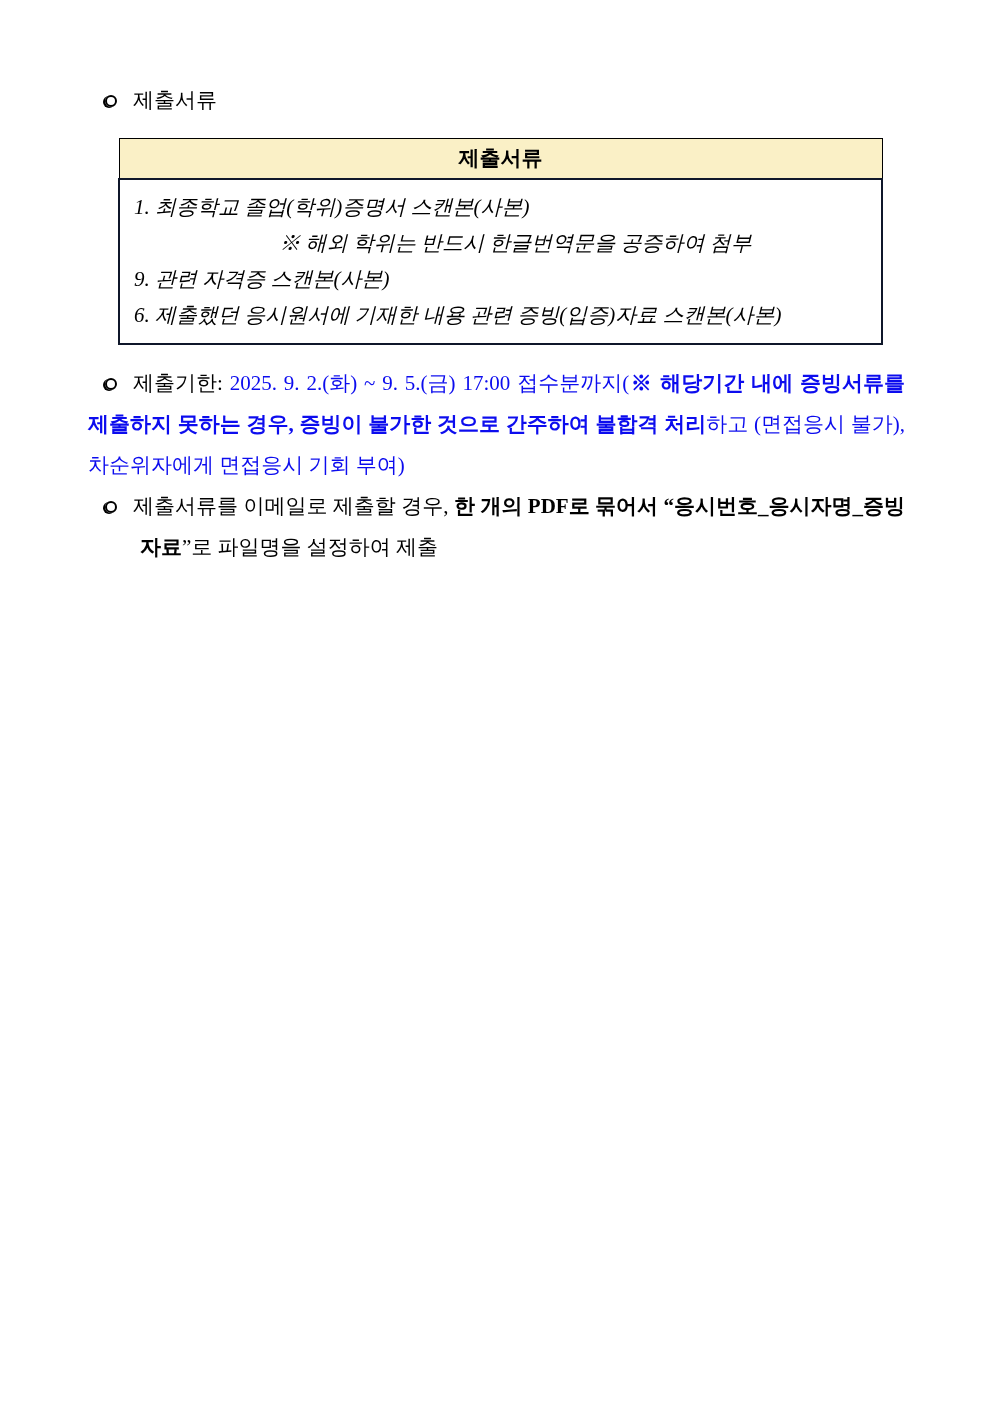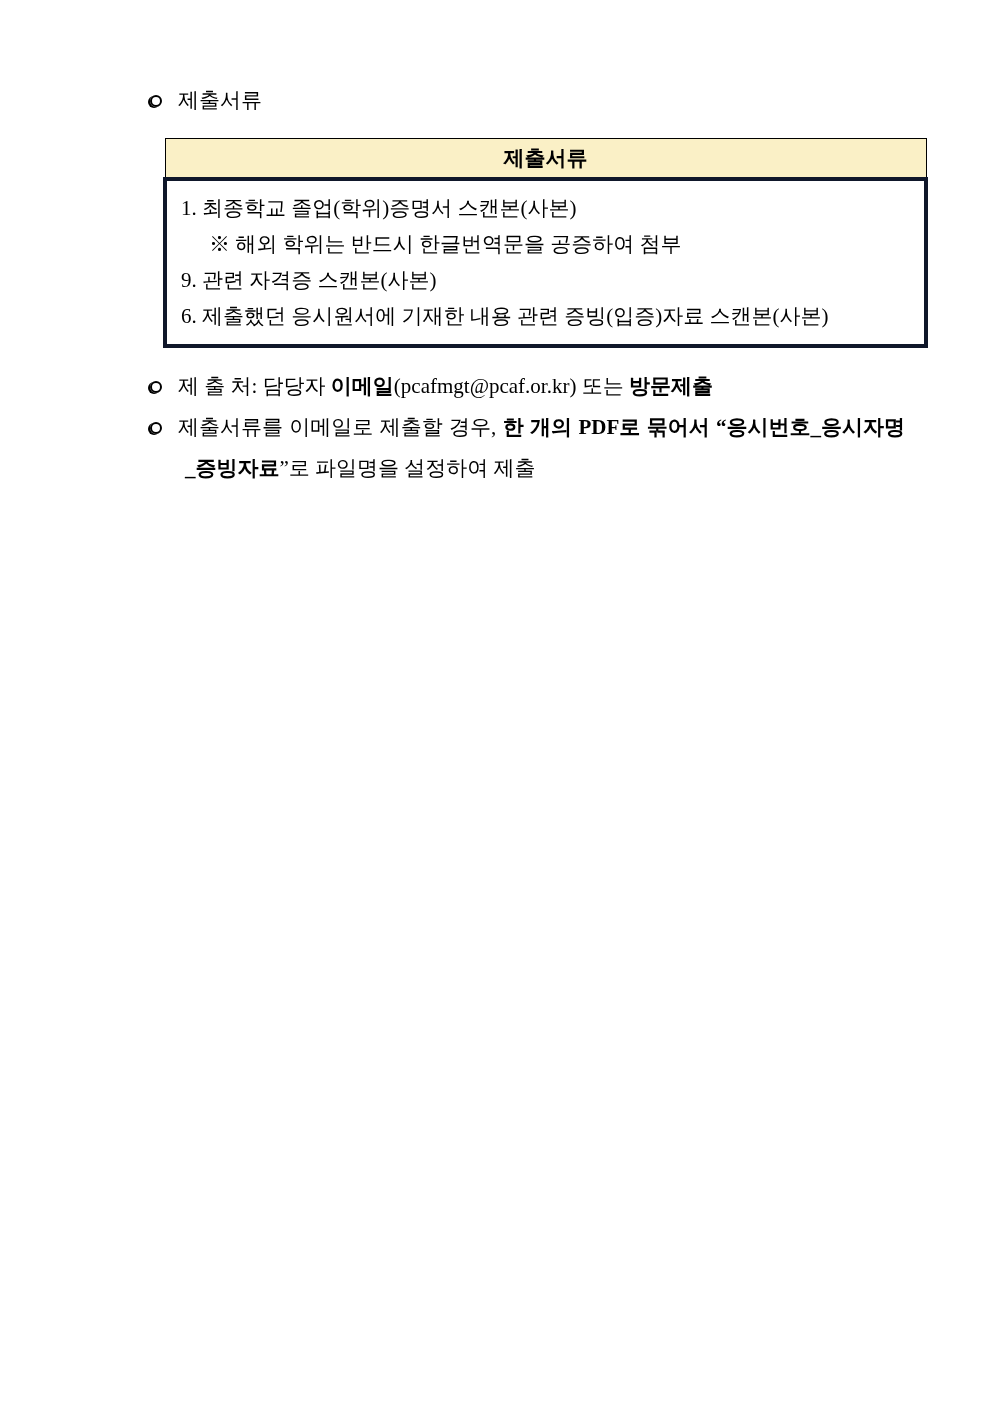--- a/index.html
+++ b/index.html
@@ -9,21 +9,20 @@
   }
   *{box-sizing:border-box;}
   html,body{margin:0;padding:0;background:#e8e8e8;}
   .page{
     width:992px;height:1403px;
     margin:0 auto;
     background:#ffffff;
     color:var(--ink);
     font-family:"Liberation Serif","DejaVu Serif",serif;
     overflow:hidden;
-    padding-left:45px;
   }
   .content{
     padding:86px 87px 0 88px;
   }
   .para{
     font-size:21px;
     line-height:41px;
     text-align:justify;
     word-break:normal;
     margin:0;
@@ -60,30 +59,32 @@
   .doc-table th{
     border:1px solid #000;
     background:var(--table-header-bg);
     font-size:21px;
     font-weight:bold;
     text-align:center;
     height:40px;
     padding:0;
   }
   .doc-table td{
-    border:4px solid #0f172a;
+    border:2px solid #0f172a;
     padding:9px 12px 10px 14px;
+    font-style:italic;
   }
   .trow{
     font-size:21px;
     line-height:36px;
     text-align:left;
   }
   .trow.indent{
     padding-left:28px;
+    text-align:center;
   }
   .run-bold{font-weight:bold;}
   .run-blue{color:var(--blue);}
   .run-blue-bold{color:var(--blue);font-weight:bold;}
 </style>
 </head>
 <body>
 
 <div class="page">
   <div class="content">
@@ -101,20 +102,20 @@
           <td>
             <div class="trow">1. 최종학교 졸업(학위)증명서 스캔본(사본)</div>
             <div class="trow indent">※ 해외 학위는 반드시 한글번역문을 공증하여 첨부</div>
             <div class="trow">9. 관련 자격증 스캔본(사본)</div>
             <div class="trow">6. 제출했던 응시원서에 기재한 내용 관련 증빙(입증)자료 스캔본(사본)</div>
           </td>
         </tr>
       </tbody>
     </table>
 
+    <p class="para p-outdent"><span class="bullet-icon"></span><span>제출기한: </span><span class="run-blue">2025. 9. 2.(화) ~ 9. 5.(금) 17:00 접수분까지(</span><span class="run-blue-bold">※ 해당기간 내에 증빙서류를 제출하지 못하는 경우, 증빙이 불가한 것으로 간주하여 불합격 처리</span><span class="run-blue">하고 (면접응시 불가), 차순위자에게 면접응시 기회 부여)</span></p>
 
-    <p class="para p-bullet"><span class="bullet-icon"></span><span>제 출 처: 담당자 </span><span class="run-bold">이메일</span><span>(pcafmgt@pcaf.or.kr) 또는 </span><span class="run-bold">방문제출</span></p>
 
     <p class="para p-bullet"><span class="bullet-icon"></span><span>제출서류를 이메일로 제출할 경우, </span><span class="run-bold">한 개의 PDF로 묶어서 “응시번호_응시자명_증빙자료</span><span>”로 파일명을 설정하여 제출</span></p>
 
 
   </div>
 </div>
 
 </body></html>

